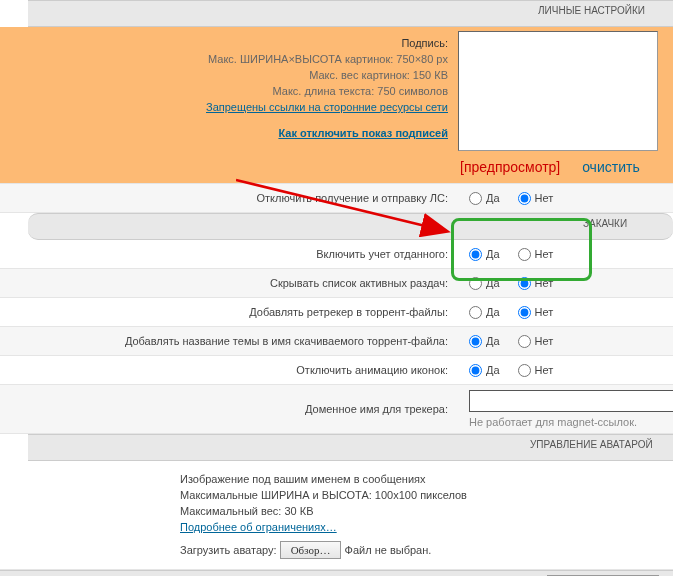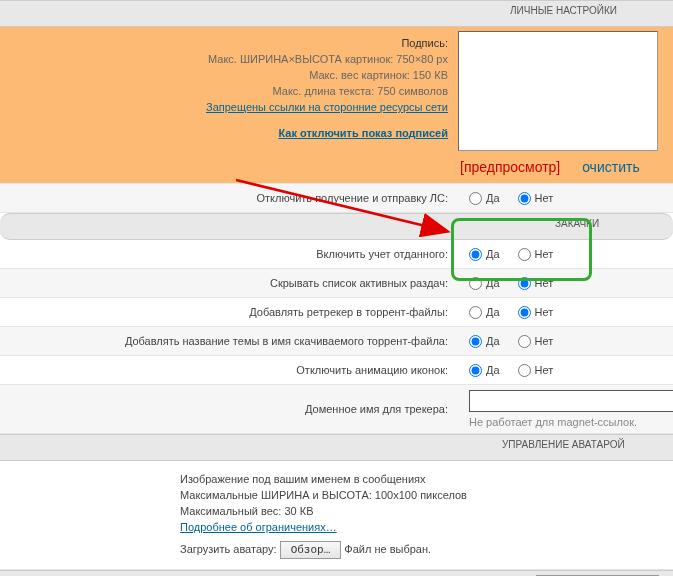--- a/index.html
+++ b/index.html
@@ -20,20 +20,21 @@
   .section-header {
     background: #e8e8e8;
     color: #555;
     font-weight: normal;
     letter-spacing: 0px;
     height: 18px;
     padding: 4px 12px 3px;
     border-top: 1px solid #ccc;
     border-bottom: 1px solid #ccc;
     font-size: 10px;
+    margin-left: 28px;
   }
   .section-header.center { text-align: center; }
   .row {
     display: flex;
     align-items: stretch;
     border-bottom: 1px solid #e5e5e5;
     min-height: 28px;
     background: #fff;
   }
   .row.alt { background: #f6f6f6; }
@@ -114,21 +115,21 @@
     border-bottom: 1px solid #e5e5e5;
     background: #fff;
   }
   .upload-line {
     margin-top: 6px;
   }
   .btn {
     background: linear-gradient(#f8f8f8, #e6e6e6);
     border: 1px solid #999;
     border-radius: 0;
-    font-family: Liberation Mono, monospace;
+    font-family: Liberation Serif, serif;
     font-size: 11px;
     padding: 2px 10px;
     cursor: pointer;
     color: #333;
   }
   .btn.big {
     padding: 3px 28px;
     font-size: 12px;
   }
   .submit-row {

